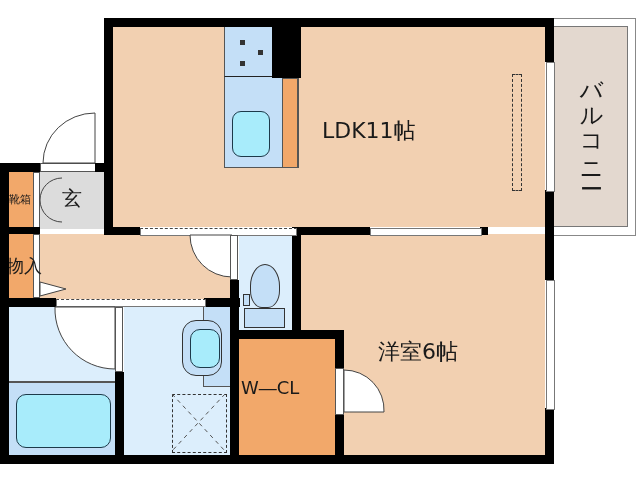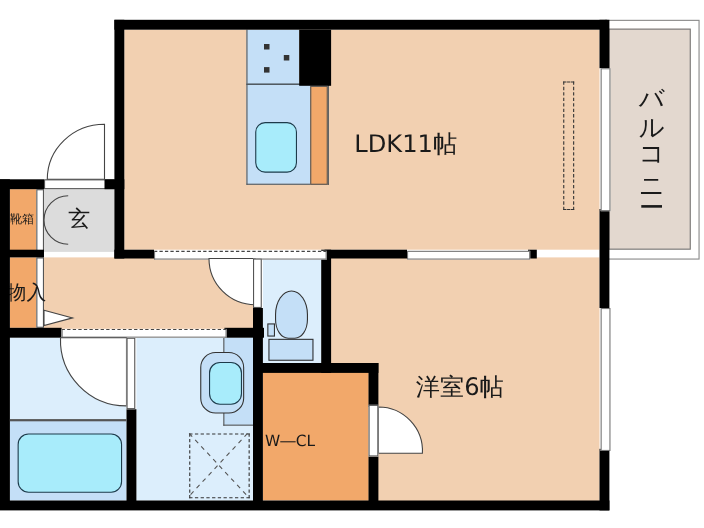--- a/index.html
+++ b/index.html
@@ -73,21 +73,21 @@
   <line x1="0" y1="0" x2="53" y2="57" stroke="#555" stroke-dasharray="4,4" stroke-width="1"></line>
   <line x1="53" y1="0" x2="0" y2="57" stroke="#555" stroke-dasharray="4,4" stroke-width="1"></line>
 </svg>
 
 <div class="abs wet" style="left:239px;top:234px;width:53px;height:96px;"></div>
 <div class="abs wet2" style="left:244px;top:308px;width:41px;height:20px;border:1px solid #333;"></div>
 <div class="abs wet2" style="left:250px;top:264px;width:30px;height:44px;border:1px solid #333;border-radius:50% 50% 40% 40%;"></div>
 <div class="abs wet2" style="left:243px;top:294px;width:7px;height:12px;border:1px solid #333;"></div>
 
 <div class="abs storage" style="left:239px;top:338px;width:96px;height:117px;"></div>
-<div class="label" style="left:241px;top:393px;font-size:14px;">W―CL</div>
+<div class="label" style="left:241px;top:377px;font-size:18px;">W―CL</div>
 
 <div class="label" style="left:378px;top:337px;font-size:22px;">洋室6帖</div>
 
 <div class="wall" style="left:104px;top:18px;width:448px;height:9px;"></div>
 
 <div class="wall" style="left:104px;top:18px;width:9px;height:217px;"></div>
 
 <div class="wall" style="left:545px;top:18px;width:9px;height:44px;"></div>
 
 <div class="wall" style="left:545px;top:190px;width:9px;height:90px;"></div>

